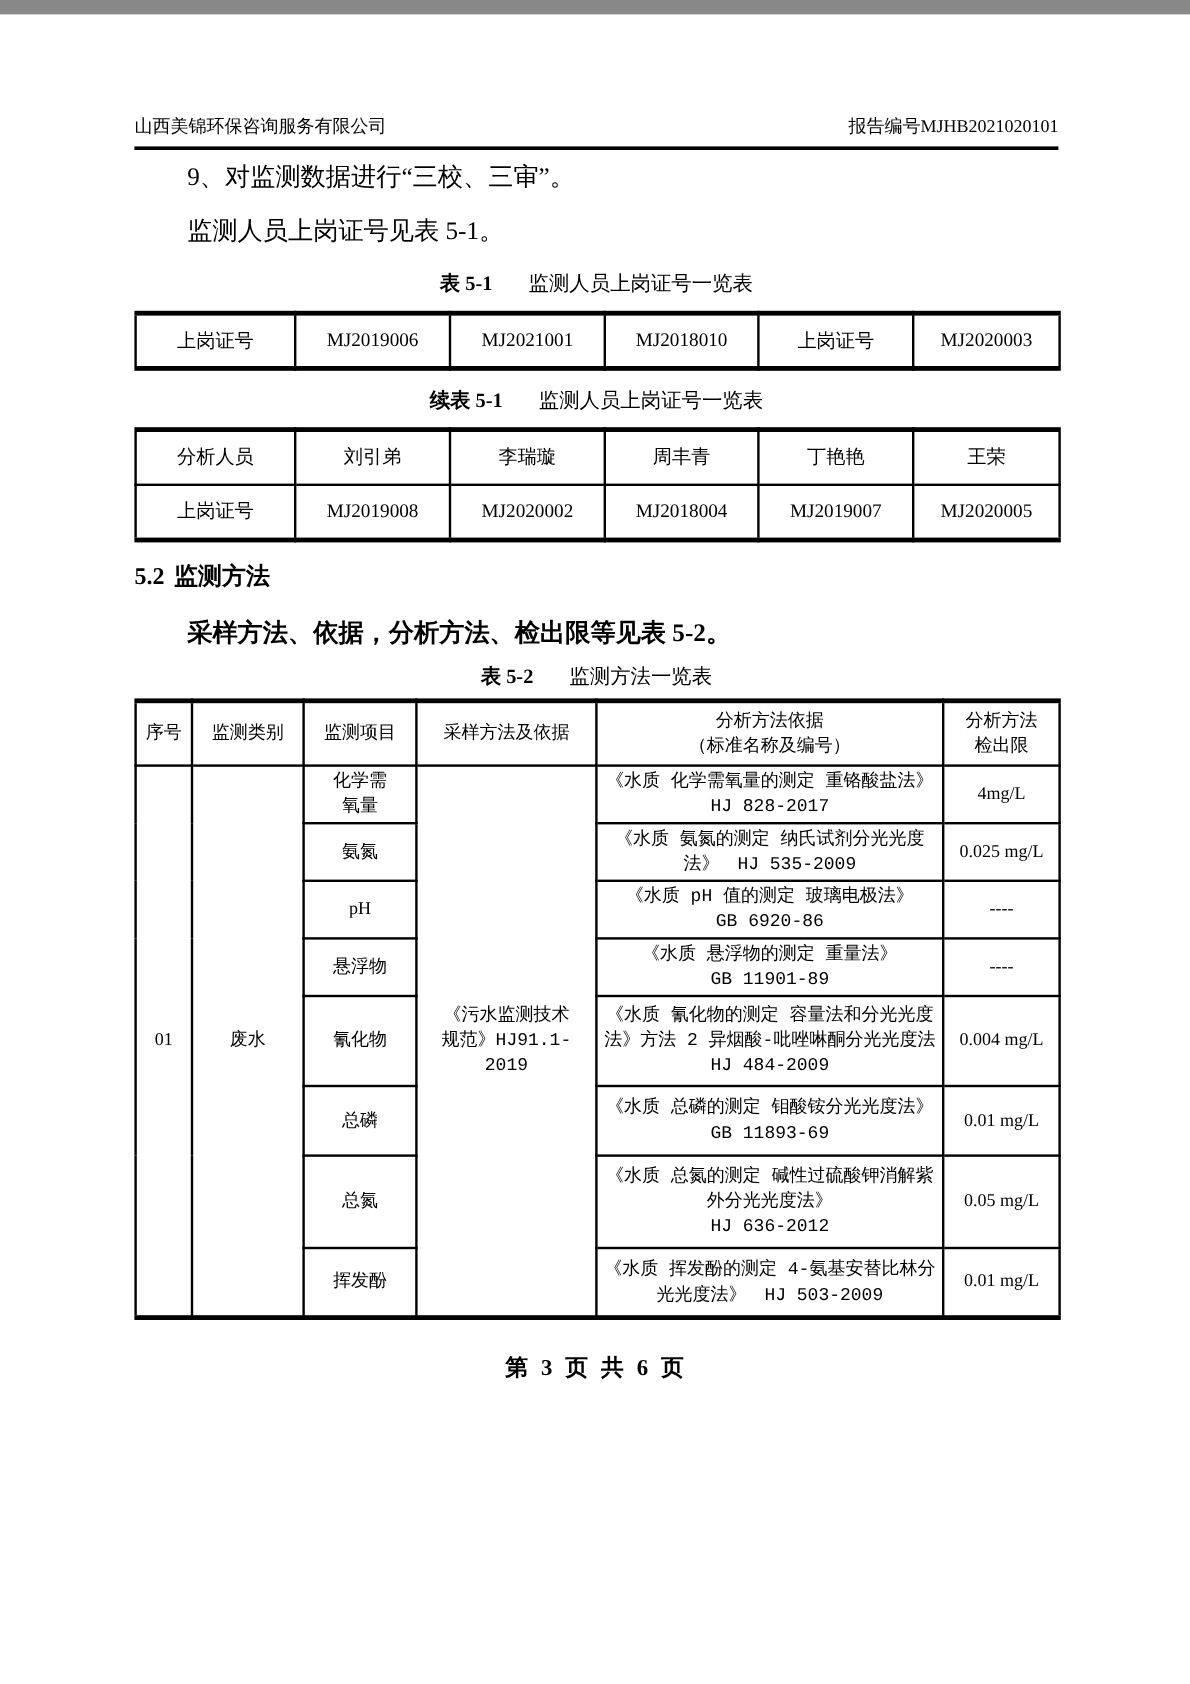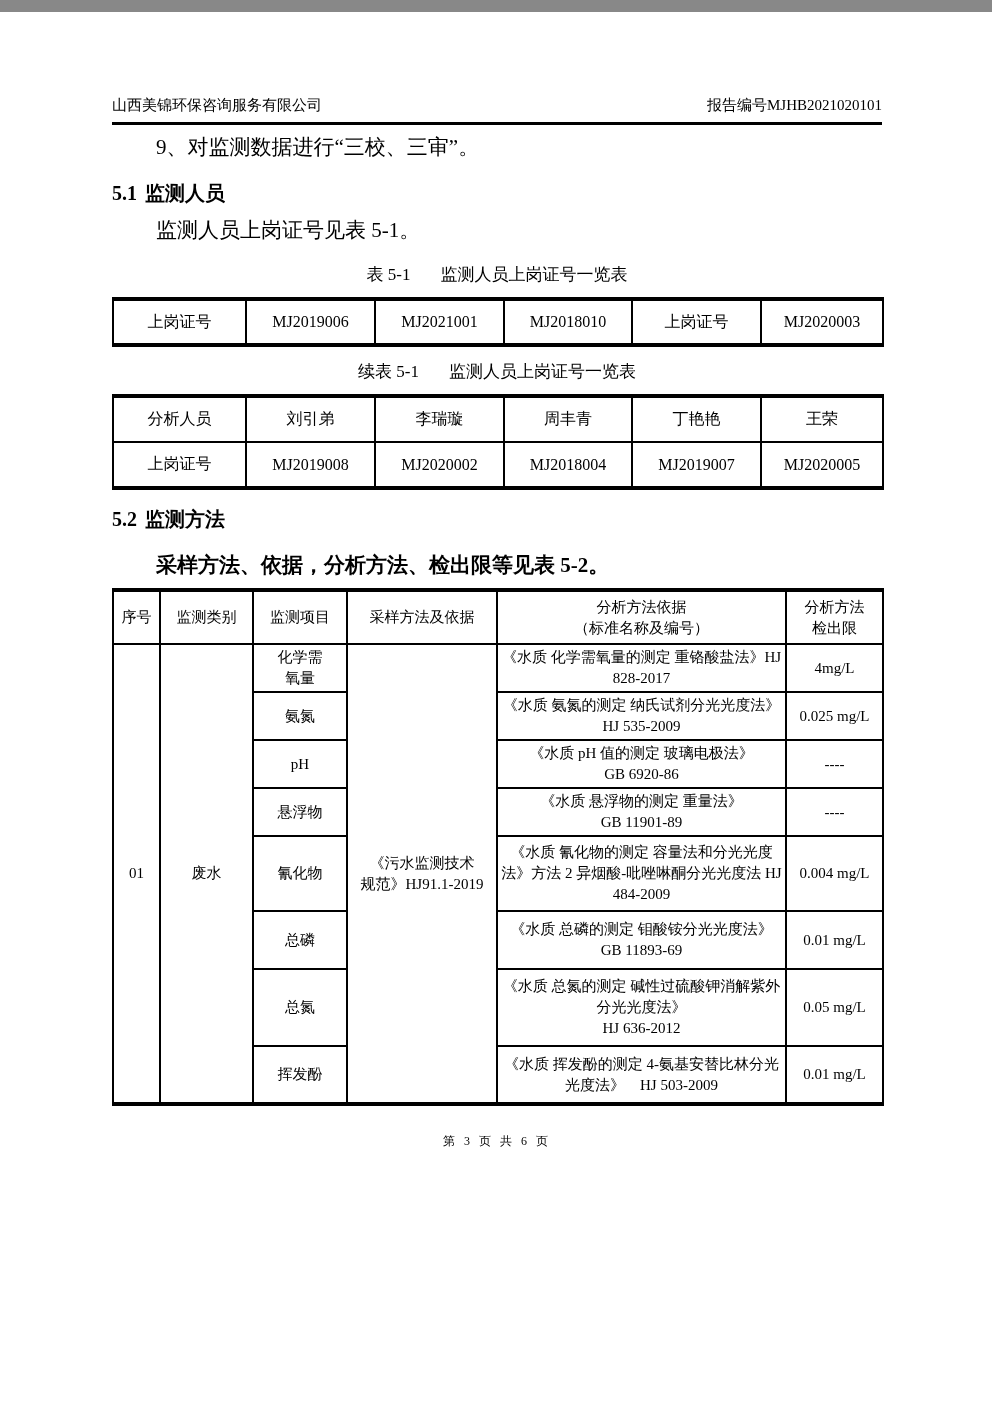--- a/index.html
+++ b/index.html
@@ -47,63 +47,63 @@
   }
   .sec-heading .num { font-family: "Liberation Serif", serif; margin-right: 8px; }
   
   .tbl-caption {
     text-align: center;
     font-size: 17px;
     line-height: 24px;
     margin-top: 10px;
     margin-bottom: 10px;
   }
-  .tbl-caption .cap-num { font-weight: normal; }
+  .tbl-caption .cap-num { font-weight: bold; }
   .tbl-caption .cap-title { margin-left: 30px; }
   
   table {
     border-collapse: collapse;
     table-layout: fixed;
     width: 770px;
   }
   td, th {
     border: 2px solid #000;
     text-align: center;
     vertical-align: middle;
     font-weight: normal;
     overflow: hidden;
   }
   .tbl-51 { border-top: 4px solid #000; border-bottom: 4px solid #000; }
   .tbl-51 td { font-size: 16px; height: 46px; }
   .tbl-52 { border-top: 4px solid #000; border-bottom: 4px solid #000; }
   .tbl-52 th, .tbl-52 td { font-size: 15px; line-height: 21px; padding: 2px 3px; }
   .tbl-52 th { height: 54px; }
-  .preline { white-space: pre-line; }
+  .preline { white-space: pre-line; font-family: Liberation Mono, monospace; }
   
   .page-footer {
     margin-top: 27px;
     text-align: center;
-    font-size: 12px;
+    font-size: 19px;
     letter-spacing: 3px;
+    font-weight: bold;
   }
 </style>
 </head>
 <body>
 
 <div class="page">
   <div class="content">
 
     <div class="doc-header">
       <span>山西美锦环保咨询服务有限公司</span>
       <span>报告编号MJHB2021020101</span>
     </div>
 
     <p class="para para-tight">9、对监测数据进行“三校、三审”。</p>
 
-    <h2 class="sec-heading"><span class="num">5.1</span><span>监测人员</span></h2>
     <p class="para para-tight">监测人员上岗证号见表 5-1。</p>
 
     <div class="tbl-caption"><span class="cap-num"><span>表 </span><span>5-1</span></span><span class="cap-title">监测人员上岗证号一览表</span></div>
 
     <table class="tbl-51">
       <colgroup>
         <col style="width:133px">
           <col style="width:129px">
           <col style="width:129px">
         <col style="width:128px">
@@ -149,20 +149,21 @@
         <td>MJ2018004</td>
         <td>MJ2019007</td>
         <td>MJ2020005</td>
       </tr>
     </tbody>
       </table>
 
     <h2 class="sec-heading" style="margin-top:14px;"><span class="num">5.2</span><span>监测方法</span></h2>
     <p class="para para-tight" style="margin-top:9px;font-weight:bold;">采样方法、依据，分析方法、检出限等见表 5-2。</p>
 
+    <div class="tbl-caption" style="margin-top:2px;margin-bottom:6px;"><span class="cap-num"><span>表 </span><span>5-2</span></span><span class="cap-title">监测方法一览表</span></div>
 
     <table class="tbl-52">
       <colgroup>
         <col style="width:47px">
           <col style="width:93px">
           <col style="width:94px">
         <col style="width:150px">
           <col style="width:289px">
           <col style="width:97px">
       </colgroup>

